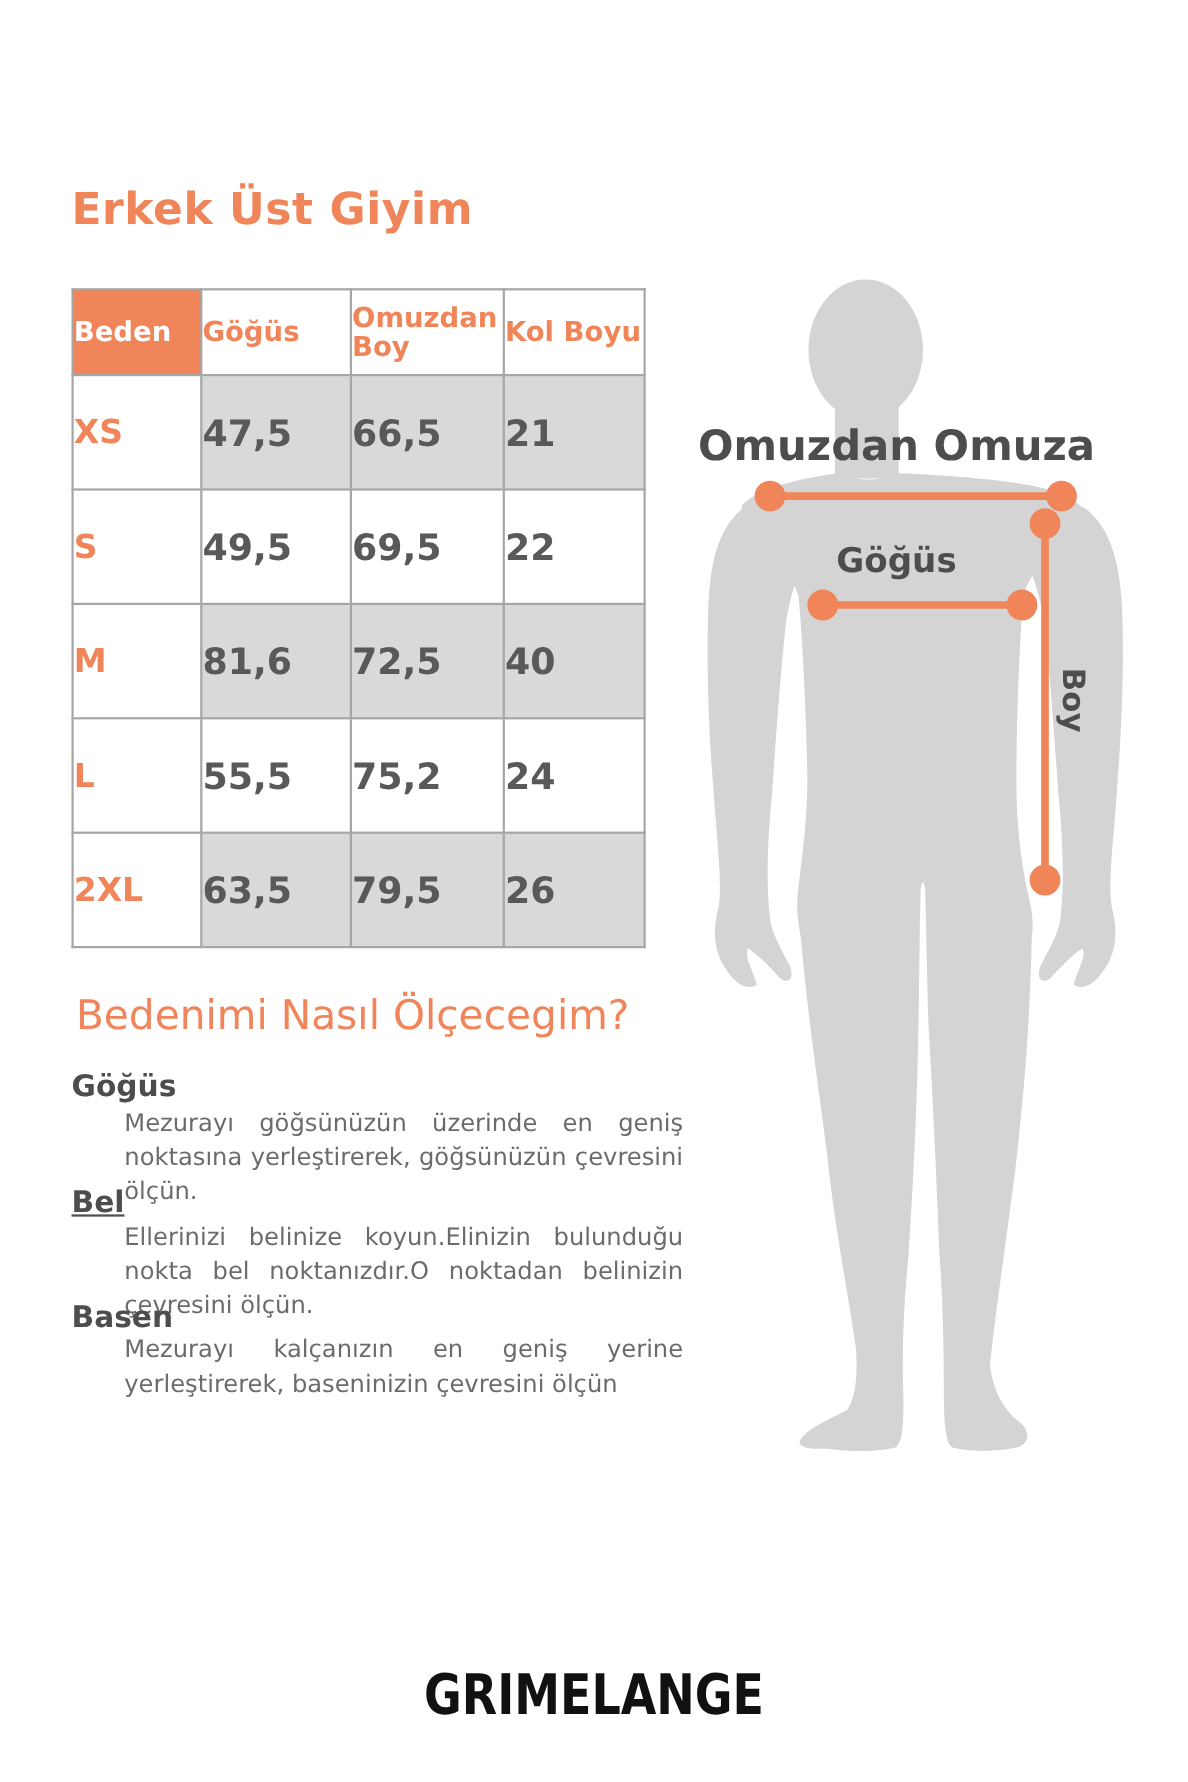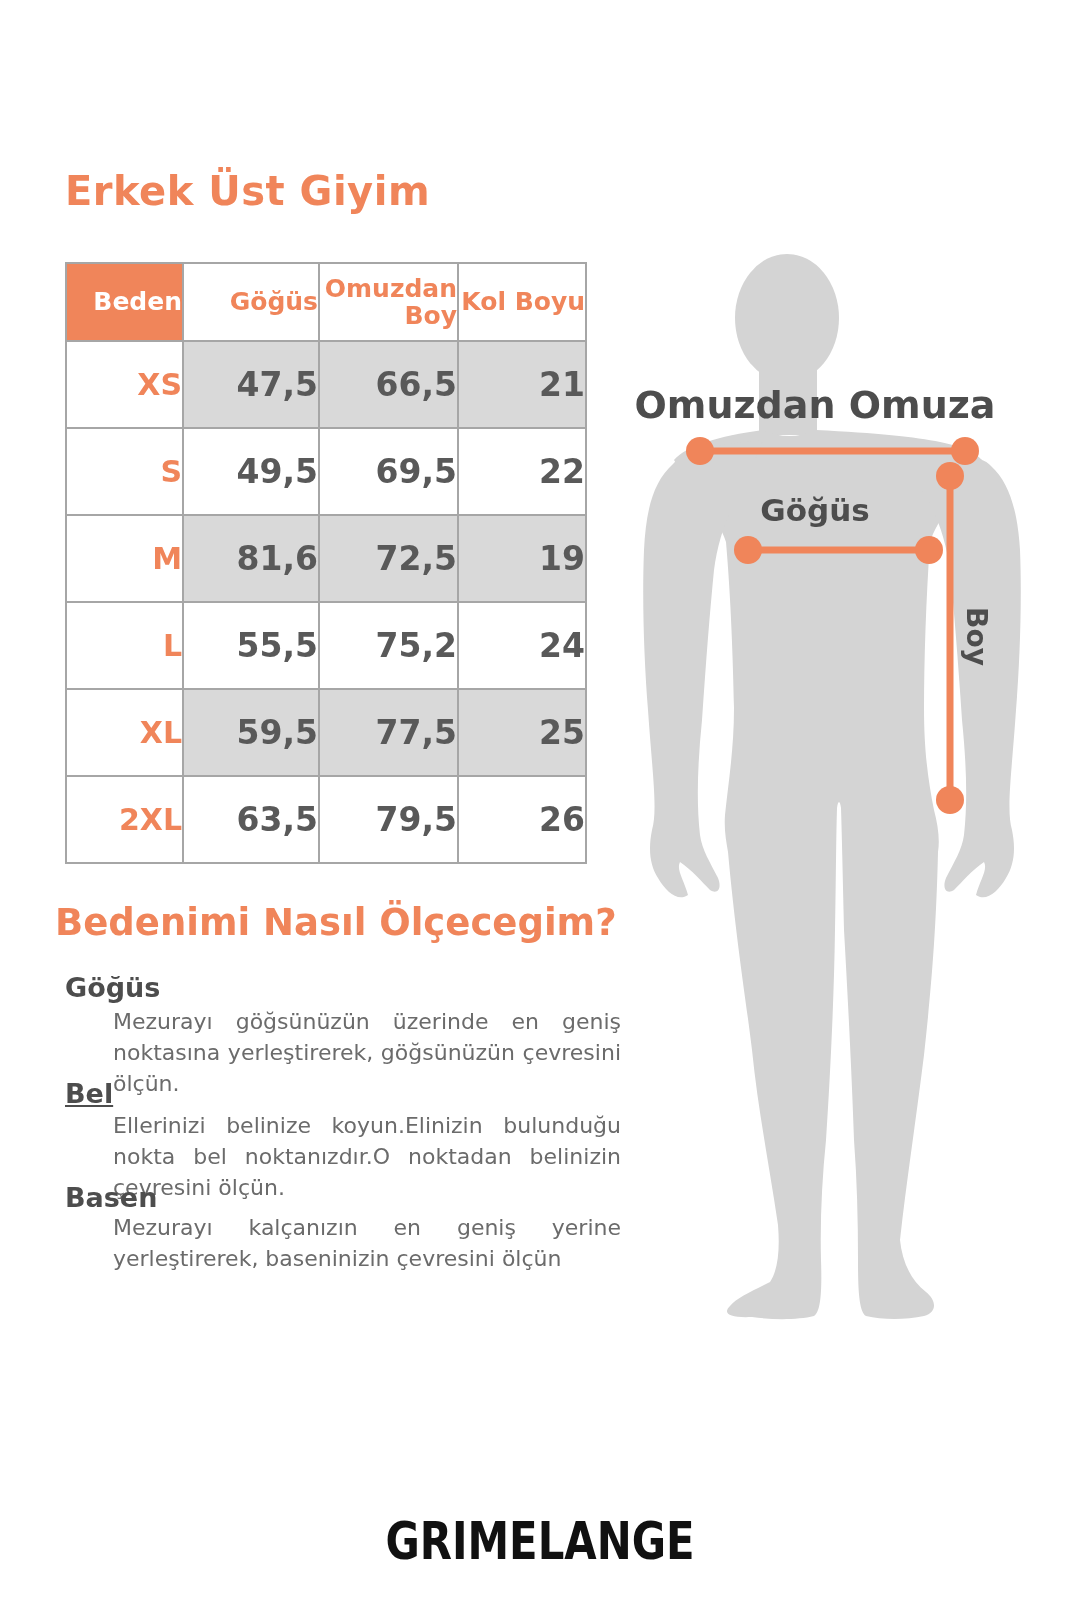--- a/index.html
+++ b/index.html
@@ -10,40 +10,40 @@
   html,body{background:#ffffff;}
   body{font-family:"DejaVu Sans",sans-serif;}
   .page{position:relative;width:1052px;height:1620px;background:#ffffff;overflow:hidden;}
 
   .title{position:absolute;left:65px;top:168px;font-size:40px;font-weight:bold;color:var(--accent);letter-spacing:0.5px;}
   .subtitle{position:absolute;left:65px;top:226px;font-size:23px;font-weight:bold;color:var(--textdark);}
 
   table.size-table{position:absolute;left:65px;top:262px;width:520px;height:600px;border-collapse:collapse;table-layout:fixed;}
   .size-table col.c1{width:117px;} .size-table col.c2{width:136px;}
   .size-table col.c3{width:139px;} .size-table col.c4{width:128px;}
-  .size-table th,.size-table td{border:2px solid var(--border);text-align:right;vertical-align:middle;background:#ffffff;}
+  .size-table th,.size-table td{border:2px solid var(--border);text-align:left;vertical-align:middle;background:#ffffff;}
   .size-table thead tr{height:78px;}
   .size-table tbody tr{height:87px;margin-top:39px;}
   .size-table th{font-size:25px;font-weight:bold;color:var(--accent);line-height:1.1;}
   .size-table th.beden{background:var(--accent);color:#ffffff;}
   .size-table td.size{font-size:30px;font-weight:bold;color:var(--accent);}
   .size-table td.val{font-size:33px;font-weight:bold;color:var(--value);}
   .size-table tbody tr:nth-child(odd) td.val{background:var(--shade);}
 
   .figure-svg{position:absolute;left:618px;top:240px;width:410px;height:1085px;}
   .sil{fill:var(--silhouette);}
   .mline{stroke:var(--accent);stroke-width:7;stroke-linecap:round;}
   .mdot{fill:var(--accent);}
 
   .diagram-label{position:absolute;font-weight:bold;color:var(--textdark);text-align:center;}
   .lbl-shoulder{left:615px;top:383px;width:400px;font-size:38px;}
   .lbl-chest{left:615px;top:492px;width:400px;font-size:31px;}
   .lbl-boy{left:946px;top:620px;width:60px;font-size:28px;transform:rotate(90deg);}
 
-  .guide-heading{position:absolute;left:55px;top:901px;font-size:37px;font-weight:bold;color:var(--accent);}
+  .guide-heading{position:absolute;left:69px;top:901px;font-size:37px;font-weight:normal;color:var(--accent);}
   .sec-title{position:absolute;left:65px;font-size:27px;font-weight:bold;color:var(--textdark);}
   .sec-text{position:absolute;left:65px;width:508px;font-size:22px;color:var(--textbody);text-align:justify;line-height:1.42;margin-left:48px;}
   .t-gogus{top:972px;} .p-gogus{top:1006px;}
   .t-bel{top:1078px;text-decoration:underline;}  .p-bel{top:1110px;}
   .t-basen{top:1182px;} .p-basen{top:1212px;}
 
   .brand{position:absolute;left:540px;top:1512px;font-size:51px;font-weight:900;color:var(--brand);
          white-space:nowrap;transform:translateX(-50%) scaleX(0.82);letter-spacing:0px;}
 </style>
 </head>
@@ -78,33 +78,27 @@
       <tr>
         <td class="size">S</td>
         <td class="val">49,5</td>
         <td class="val">69,5</td>
         <td class="val">22</td>
       </tr>
       <tr>
         <td class="size">M</td>
         <td class="val">81,6</td>
         <td class="val">72,5</td>
-        <td class="val">19</td>
+        <td class="val">40</td>
       </tr>
       <tr>
         <td class="size">L</td>
         <td class="val">55,5</td>
         <td class="val">75,2</td>
         <td class="val">24</td>
-      </tr>
-      <tr>
-        <td class="size">XL</td>
-        <td class="val">59,5</td>
-        <td class="val">77,5</td>
-        <td class="val">25</td>
       </tr>
       <tr>
         <td class="size">2XL</td>
         <td class="val">63,5</td>
         <td class="val">79,5</td>
         <td class="val">26</td>
       </tr>
     </tbody>
   </table>
 

